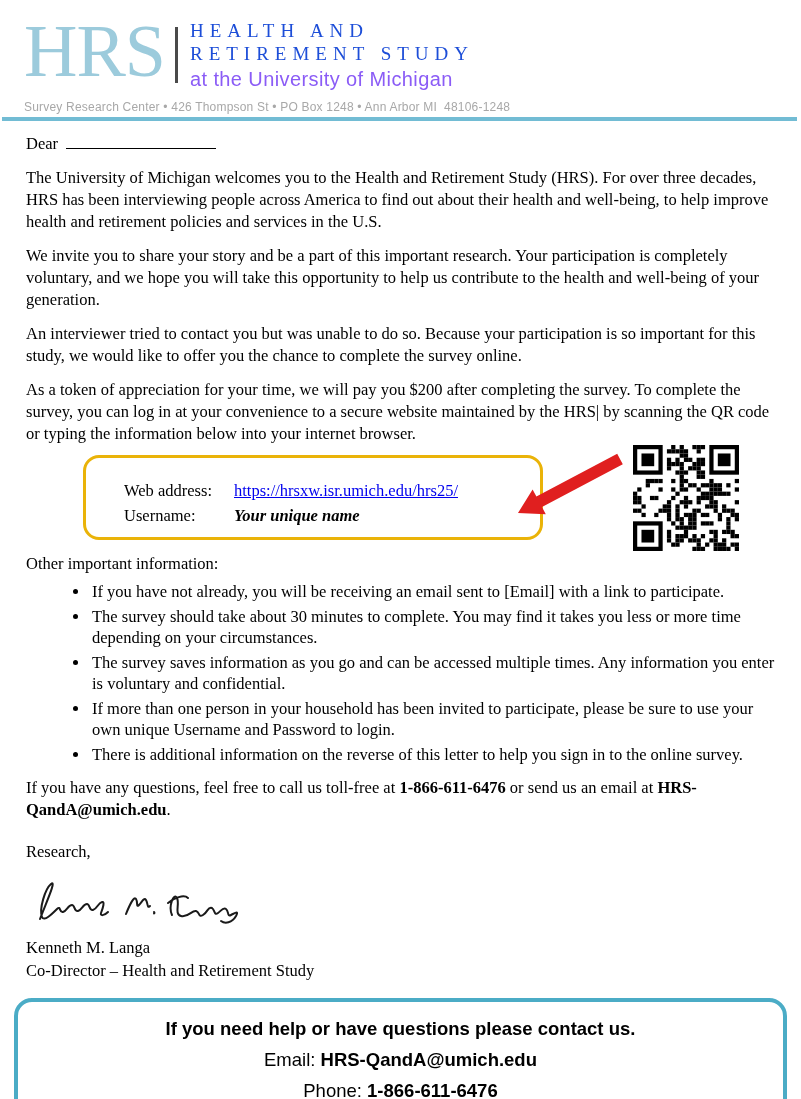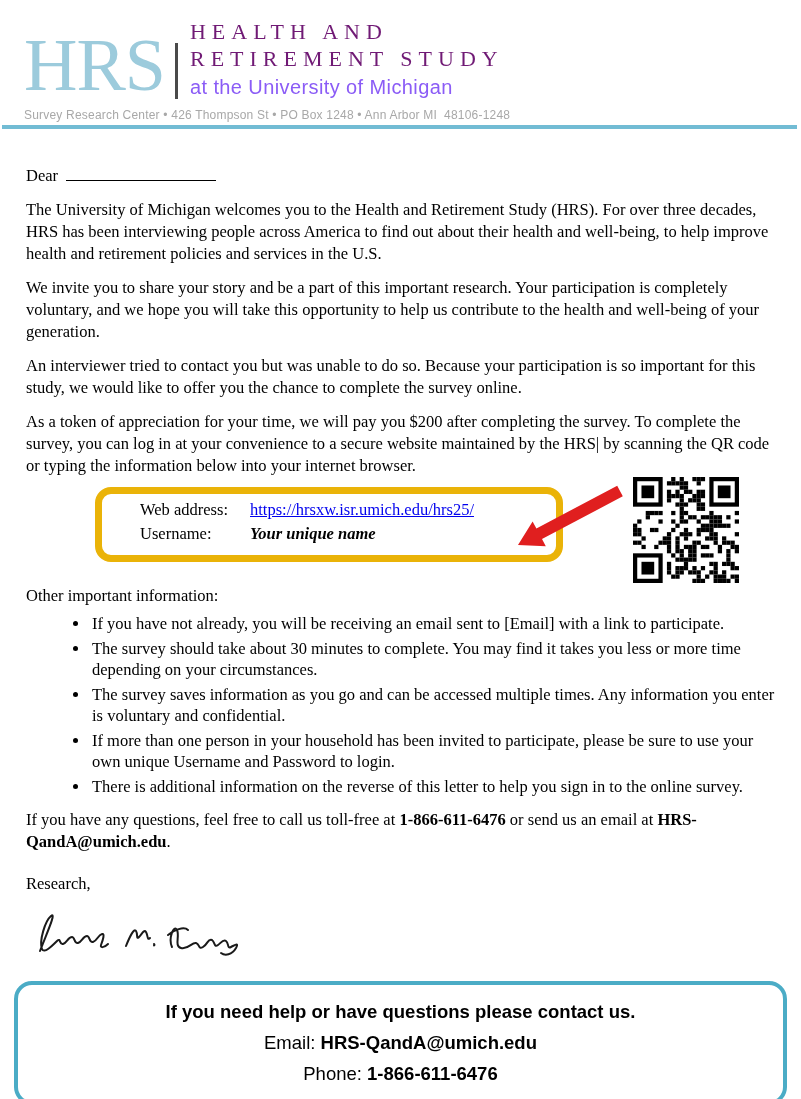--- a/index.html
+++ b/index.html
@@ -2,55 +2,54 @@
 <html><head>
 <meta charset="utf-8">
 <style>
   html,body{margin:0;padding:0;}
   body{
     width:801px;height:1099px;background:#ffffff;color:#000;
     font-family:"Liberation Serif", serif;
     position:relative;overflow:hidden;
   }
   
-  .header{display:flex;align-items:flex-end;padding:10px 0 0 24px;}
+  .header{display:flex;align-items:center;padding:10px 0 0 24px;}
   .logo{
     font-family:"Liberation Serif", serif;
     color:#9CCBDC;font-size:74px;line-height:0.92;letter-spacing:-1px;
     font-weight:400;
   }
   .header-divider{width:3px;background:#4a4a4a;height:56px;margin:8px 12px 0 10px;}
   .org{padding-top:9px;}
   .org-line{
-    font-family:"Liberation Serif", serif;color:#701a75;
-    font-size:22px;letter-spacing:6px;line-height:1.22;
+    font-family:"Liberation Serif", serif;color:#1d4ed8;
+    font-size:19px;letter-spacing:6px;line-height:1.22;
   }
   .org-sub{
     font-family:"Liberation Sans", sans-serif;color:#8b5cf6;
     font-size:20px;letter-spacing:0.4px;margin-top:3px;
   }
   .address{
     font-family:"Liberation Sans", sans-serif;color:#A8A8A8;
     font-size:12px;margin:9px 0 0 24px;white-space:pre;letter-spacing:0.2px;
   }
   .rule{height:4px;background:#72BCD4;margin:3px 4px 0 2px;}
 
   
   .content{padding:0 26px;font-size:16.5px;line-height:22px;}
-  .dear{margin-top:36px;}
+  .dear{margin-top:12px;}
   .blank-line{display:inline-block;width:150px;border-bottom:1.5px solid #000;height:15px;margin-left:4px;vertical-align:baseline;}
   p.para{margin:12px 0 0 0;}
 
   
   .cred-band{position:relative;height:102px;margin-top:2px;}
   .cred-box{
     position:absolute;left:57px;top:8px;width:394px;
-    border:7px solid #eab308;border-radius:16px;
-    padding:4px 22px 9px 38px;
-    margin-left:12px;
+    border:3px solid #eab308;border-radius:16px;
+    padding:21px 22px 9px 38px;
   }
   .cred-row{display:flex;line-height:1.48;}
   .cred-label{width:110px;flex:none;}
   .cred-value{font-weight:bold;font-style:italic;}
   .cred-link{color:#0000EE;}
   .red-arrow{position:absolute;left:486px;top:6px;}
   .qr{position:absolute;left:607px;top:-2px;width:106px;height:106px;}
 
   .other-heading{margin-top:4px;}
   ul.info-list{margin:6px 0 0 0;padding-left:64px;}
@@ -339,19 +338,23 @@
   <div class="closing">Research,</div>
 
   <svg class="signature" width="235" height="56" viewBox="0 0 235 56">
     <g stroke="#1a1a1a" stroke-width="2" fill="none" stroke-linecap="round">
       <path d="M10,48 C16,32 27,8 21,13 C15,18 9,38 12,46 C14,51 22,43 27,38 C31,34 29,42 33,41 C37,40 38,34 42,34 C45,34 44,41 48,40 C52,39 53,33 57,33 C60,33 59,40 63,39 C67,38 68,32 72,31 C75,30 73,37 71,42 C70,45 74,45 78,41"></path>
       <path d="M96,43 C100,33 104,25 106,28 C108,31 106,37 109,34 C112,31 114,26 116,29 C118,32 117,38 120,35 M124,41 c0.6,0.6 0.6,1.4 0,1.4"></path>
       <path d="M138,32 C144,27 154,23 158,27 M142,44 C138,35 144,21 147,27 C150,33 144,43 151,45 C158,47 162,39 166,40 C170,41 168,47 173,44 C178,41 178,35 182,37 C185,39 184,45 188,42 C191,40 193,36 196,38 C199,40 197,46 201,44 C205,42 209,39 206,45 C202,52 195,53 191,50"></path>
     </g>
   </svg>
 
+  <div class="signer">
+    <div>Kenneth M. Langa</div>
+    <div>Co-Director – Health and Retirement Study</div>
+  </div>
 </div>
 
 <div class="footer">
   <div class="footer-line"><b>If you need help or have questions please contact us.</b></div>
   <div class="footer-line"><span>Email: </span><b>HRS-QandA@umich.edu</b></div>
   <div class="footer-line"><span>Phone: </span><b>1-866-611-6476</b></div>
 </div>
 
 </body></html>

